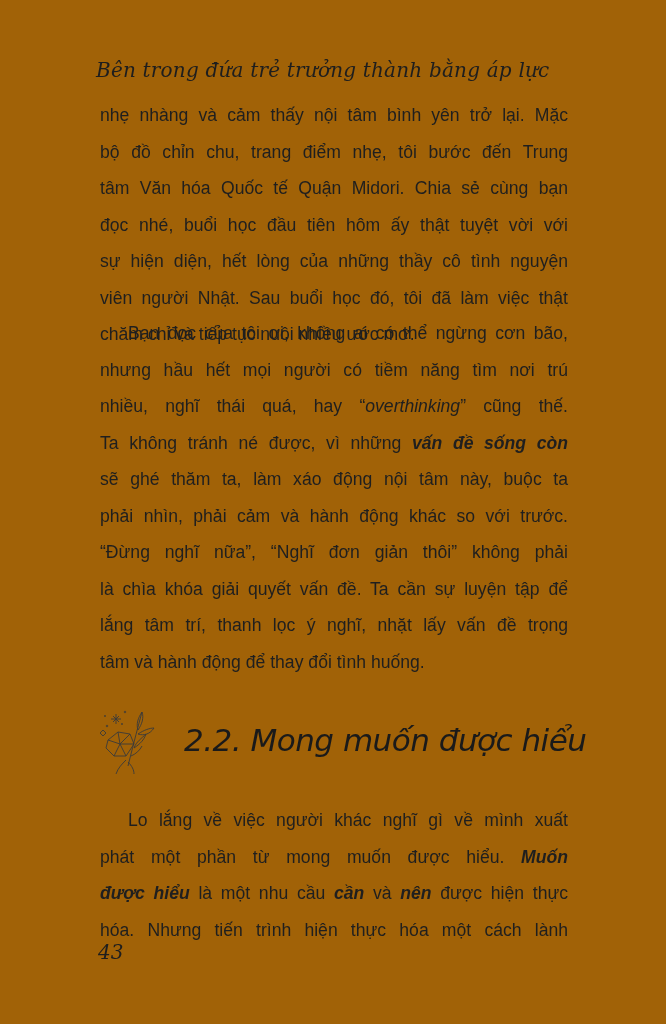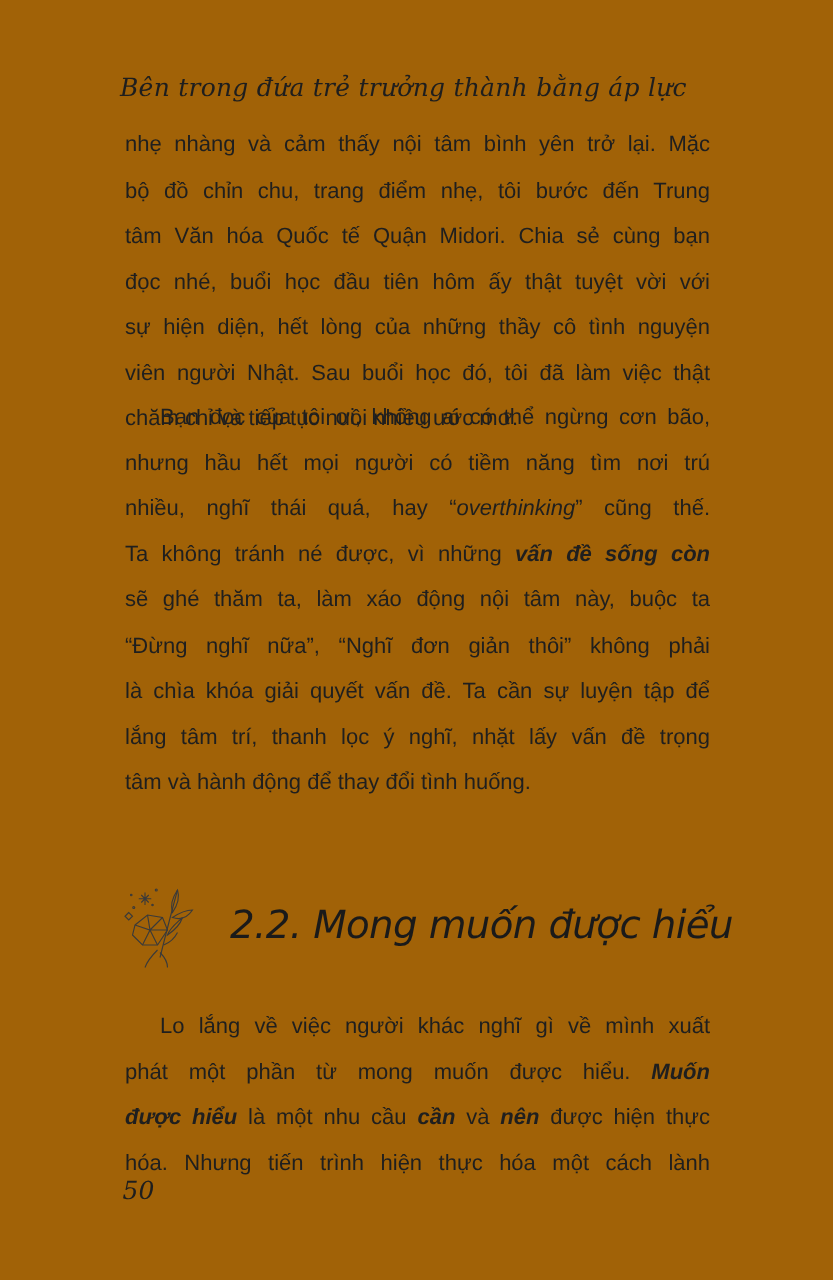--- a/index.html
+++ b/index.html
@@ -54,20 +54,21 @@
     <span class="line">viên người Nhật. Sau buổi học đó, tôi đã làm việc thật</span>
     <span class="line last">chăm chỉ và tiếp tục nuôi nhiều ước mơ.</span>
   </div>
 
   <div class="body-text p2">
     <span class="line indent">Bạn đọc của tôi ơi, không ai có thể ngừng cơn bão,</span>
     <span class="line">nhưng hầu hết mọi người có tiềm năng tìm nơi trú</span>
     <span class="line"><span>nhiều, nghĩ thái quá, hay “</span><i class="it">overthinking</i><span>” cũng thế.</span></span>
     <span class="line"><span>Ta không tránh né được, vì những </span><b class="bi">vấn đề sống còn</b></span>
     <span class="line">sẽ ghé thăm ta, làm xáo động nội tâm này, buộc ta</span>
+    <span class="line">phải nhìn, phải cảm và hành động khác so với trước.</span>
     <span class="line">“Đừng nghĩ nữa”, “Nghĩ đơn giản thôi” không phải</span>
     <span class="line">là chìa khóa giải quyết vấn đề. Ta cần sự luyện tập để</span>
     <span class="line">lắng tâm trí, thanh lọc ý nghĩ, nhặt lấy vấn đề trọng</span>
     <span class="line last">tâm và hành động để thay đổi tình huống.</span>
   </div>
 
   <div class="heading">
     <svg class="heading-icon" viewBox="0 0 62 72" fill="none" stroke="#3a3a3a" stroke-width="0.9">
       <path d="M18 10 L18 20 M13 15 L23 15 M15 12 L21 18 M21 12 L15 18"></path>
       <circle cx="9" cy="22" r="0.8"></circle>
@@ -88,14 +89,14 @@
     <span class="heading-text">2.2. Mong muốn được hiểu</span>
   </div>
 
   <div class="body-text p3">
     <span class="line indent">Lo lắng về việc người khác nghĩ gì về mình xuất</span>
     <span class="line"><span>phát một phần từ mong muốn được hiểu. </span><b class="bi">Muốn</b></span>
     <span class="line"><b class="bi">được hiểu</b><span> là một nhu cầu </span><b class="bi">cần</b><span> và </span><b class="bi">nên</b><span> được hiện thực</span></span>
     <span class="line">hóa. Nhưng tiến trình hiện thực hóa một cách lành</span>
   </div>
 
-  <div class="page-number">50</div>
+  <div class="page-number">43</div>
 </div>
 
 </body></html>

